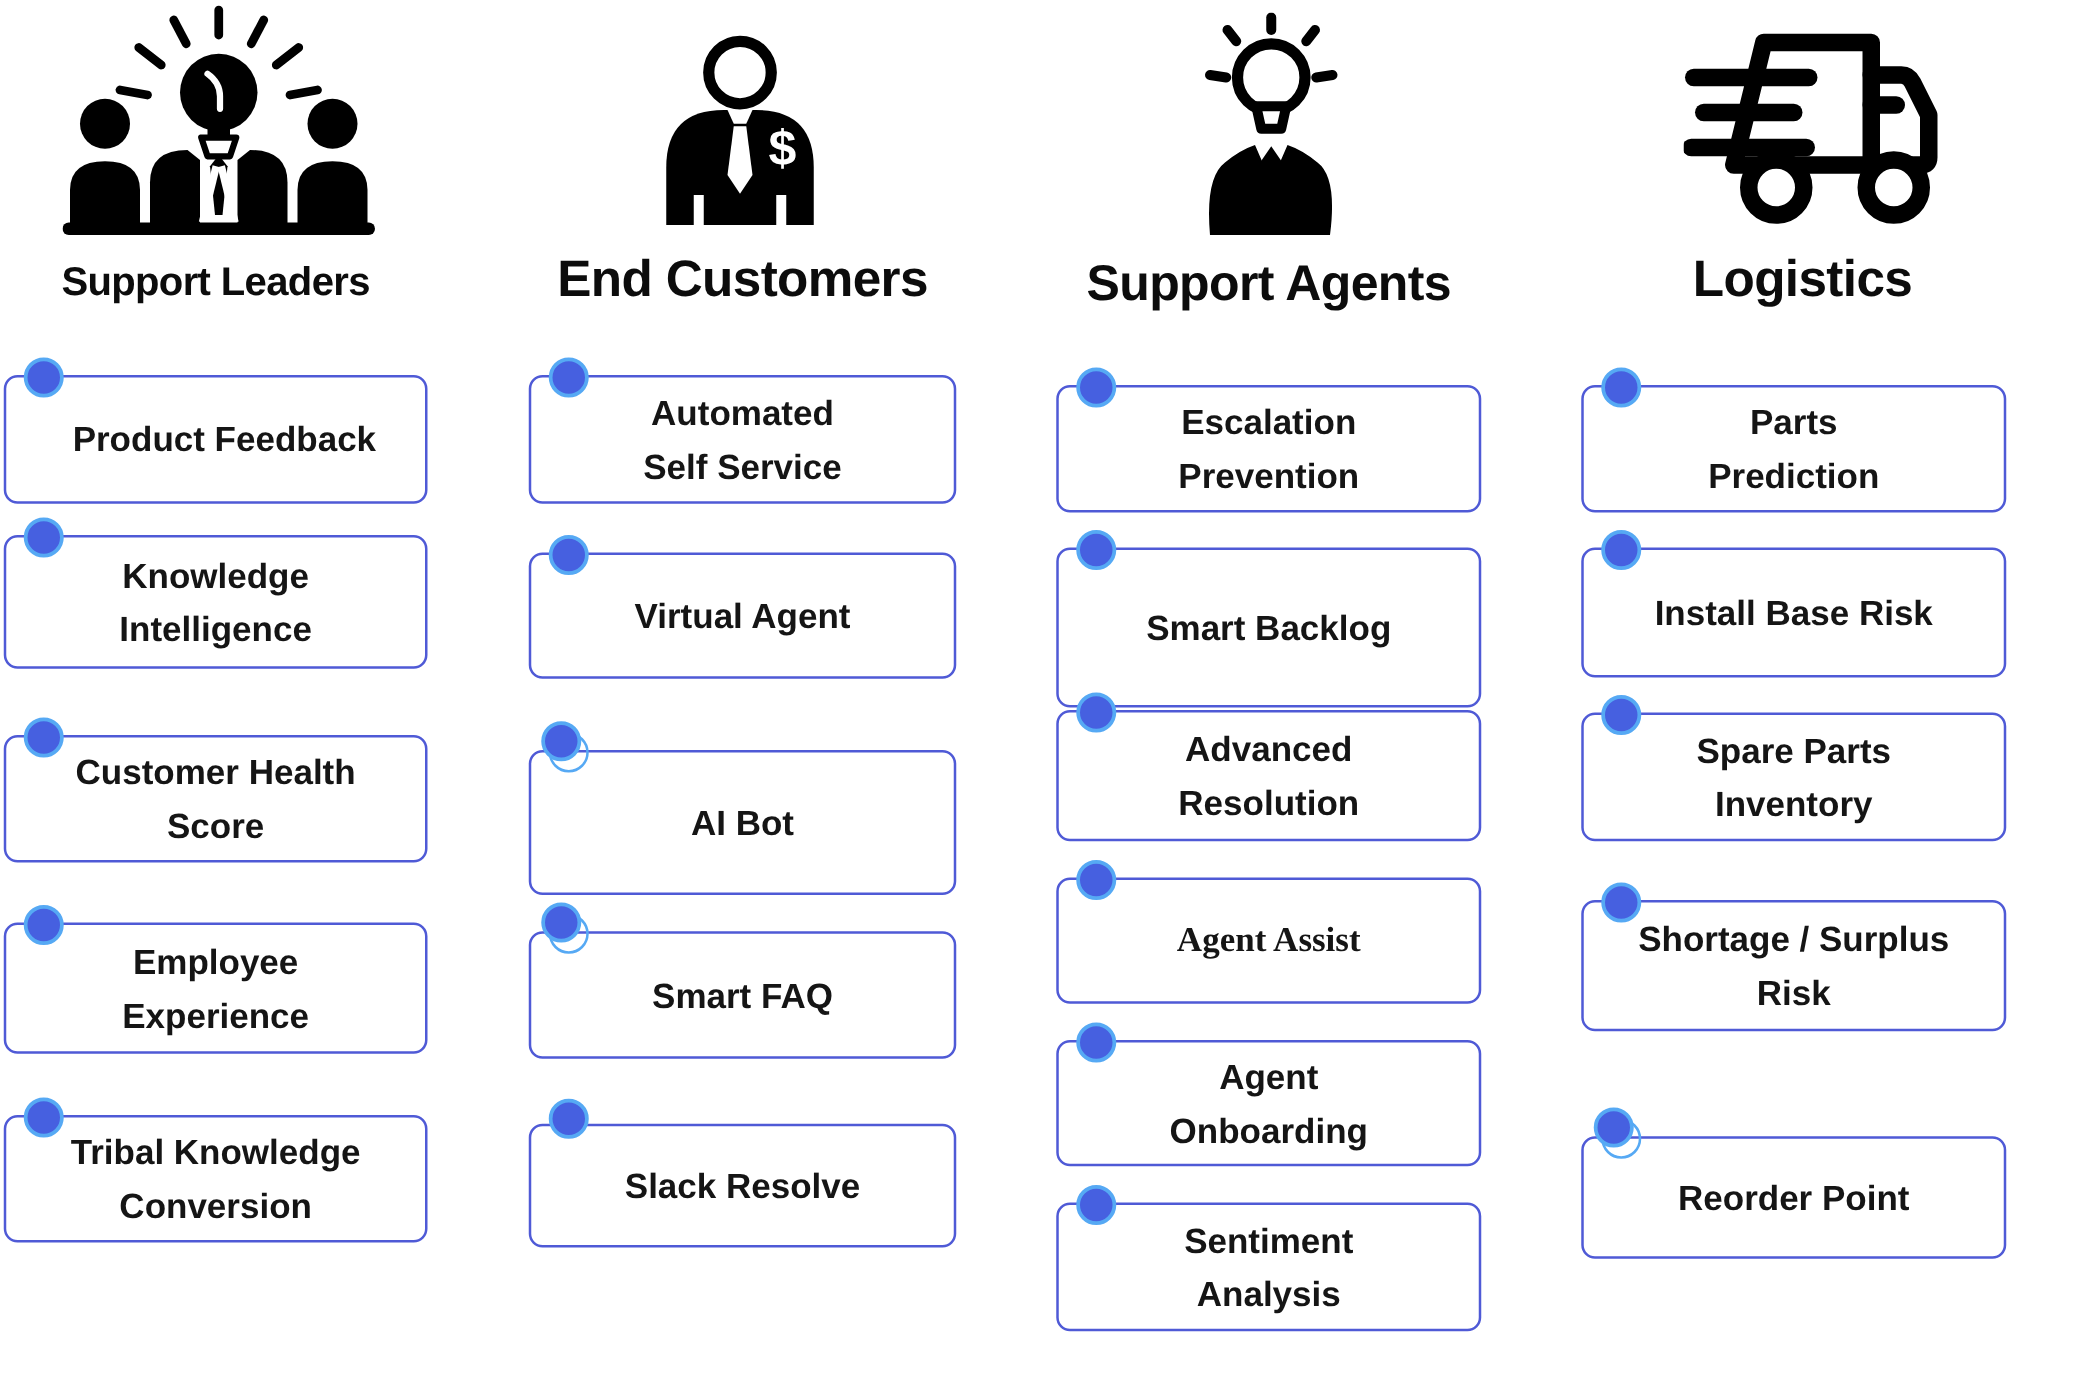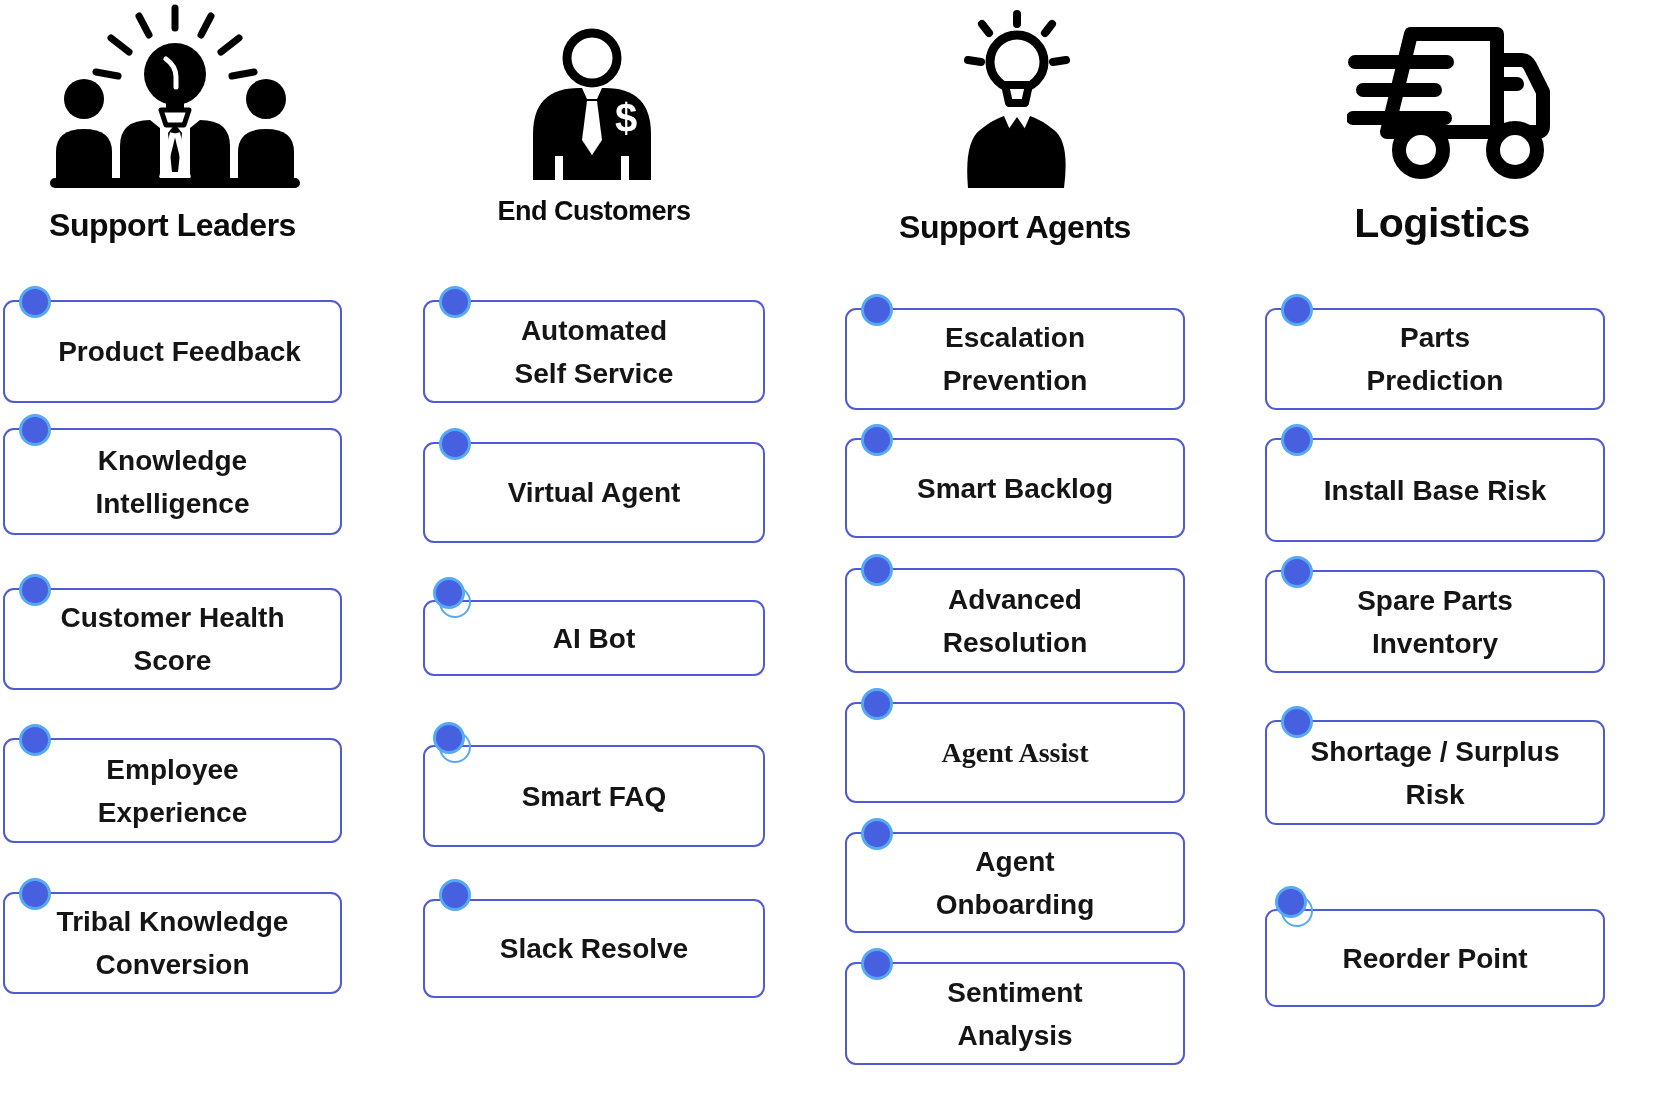--- a/index.html
+++ b/index.html
@@ -105,34 +105,34 @@
   <section class="column" style="left:423px;width:342px;">
     <svg class="col-icon ic" style="left:102px;top:28px;" width="134" height="152" viewBox="0 0 134 152">
       <circle cx="67" cy="30" r="25" fill="#fff" stroke="#000" stroke-width="9"></circle>
       <path d="M8 152 V106 Q8 60 54 60 H80 Q126 60 126 106 V152 Z" fill="#000"></path>
       <polygon points="57,60 77,60 72,71 62,71" fill="#fff"></polygon>
       <polygon points="62,73 72,73 77,112 67,127 57,112" fill="#fff"></polygon>
       <text x="101" y="104" font-size="40" font-weight="bold" fill="#fff" text-anchor="middle" font-family="Liberation Sans, sans-serif">$</text>
       <rect x="30" y="128" width="8" height="24" fill="#fff"></rect>
       <rect x="96" y="128" width="8" height="24" fill="#fff"></rect>
     </svg>
-    <h2 class="col-title" style="top:188px;font-size:27px;">End Customers</h2>
+    <h2 class="col-title" style="top:200px;font-size:41px;">End Customers</h2>
 
     <div class="pill" style="top:300px;height:103px;">
 
       <span class="dot"></span>
       <span class="pill-label">Automated
 Self Service</span>
     </div>
     <div class="pill" style="top:442px;height:101px;">
 
       <span class="dot"></span>
       <span class="pill-label">Virtual Agent</span>
     </div>
-    <div class="pill offset-dot" style="top:600px;height:76px;">
+    <div class="pill offset-dot" style="top:600px;height:116px;">
       <span class="ghost-ring"></span>
       <span class="dot"></span>
       <span class="pill-label">AI Bot</span>
     </div>
     <div class="pill offset-dot" style="top:745px;height:102px;">
       <span class="ghost-ring"></span>
       <span class="dot"></span>
       <span class="pill-label">Smart FAQ</span>
     </div>
     <div class="pill" style="top:899px;height:99px;">
@@ -149,29 +149,29 @@
         <line x1="87" y1="23" x2="94" y2="14"></line>
         <line x1="31" y1="23" x2="24" y2="14"></line>
         <line x1="95" y1="52" x2="108" y2="50"></line>
         <line x1="23" y1="52" x2="10" y2="50"></line>
       </g>
       <circle cx="59" cy="52" r="27" fill="#fff" stroke="#000" stroke-width="9"></circle>
       <path d="M47 75 L71 75 L67 93 L51 93 Z" fill="#fff" stroke="#000" stroke-width="8" stroke-linejoin="round"></path>
       <path d="M10 178 Q6 132 22 120 Q34 110 46 106 L59 136 L72 106 Q84 110 96 120 Q112 132 106 178 Z" fill="#000"></path>
       <polygon points="59,107 70,123 59,141 48,123" fill="#000"></polygon>
     </svg>
-    <h2 class="col-title" style="top:204px;font-size:32px;">Support Agents</h2>
+    <h2 class="col-title" style="top:204px;font-size:40px;">Support Agents</h2>
 
     <div class="pill" style="top:308px;height:102px;">
 
       <span class="dot"></span>
       <span class="pill-label">Escalation
 Prevention</span>
     </div>
-    <div class="pill" style="top:438px;height:100px;">
+    <div class="pill" style="top:438px;height:128px;">
 
       <span class="dot"></span>
       <span class="pill-label">Smart Backlog</span>
     </div>
     <div class="pill" style="top:568px;height:105px;">
 
       <span class="dot"></span>
       <span class="pill-label">Advanced
 Resolution</span>
     </div>

